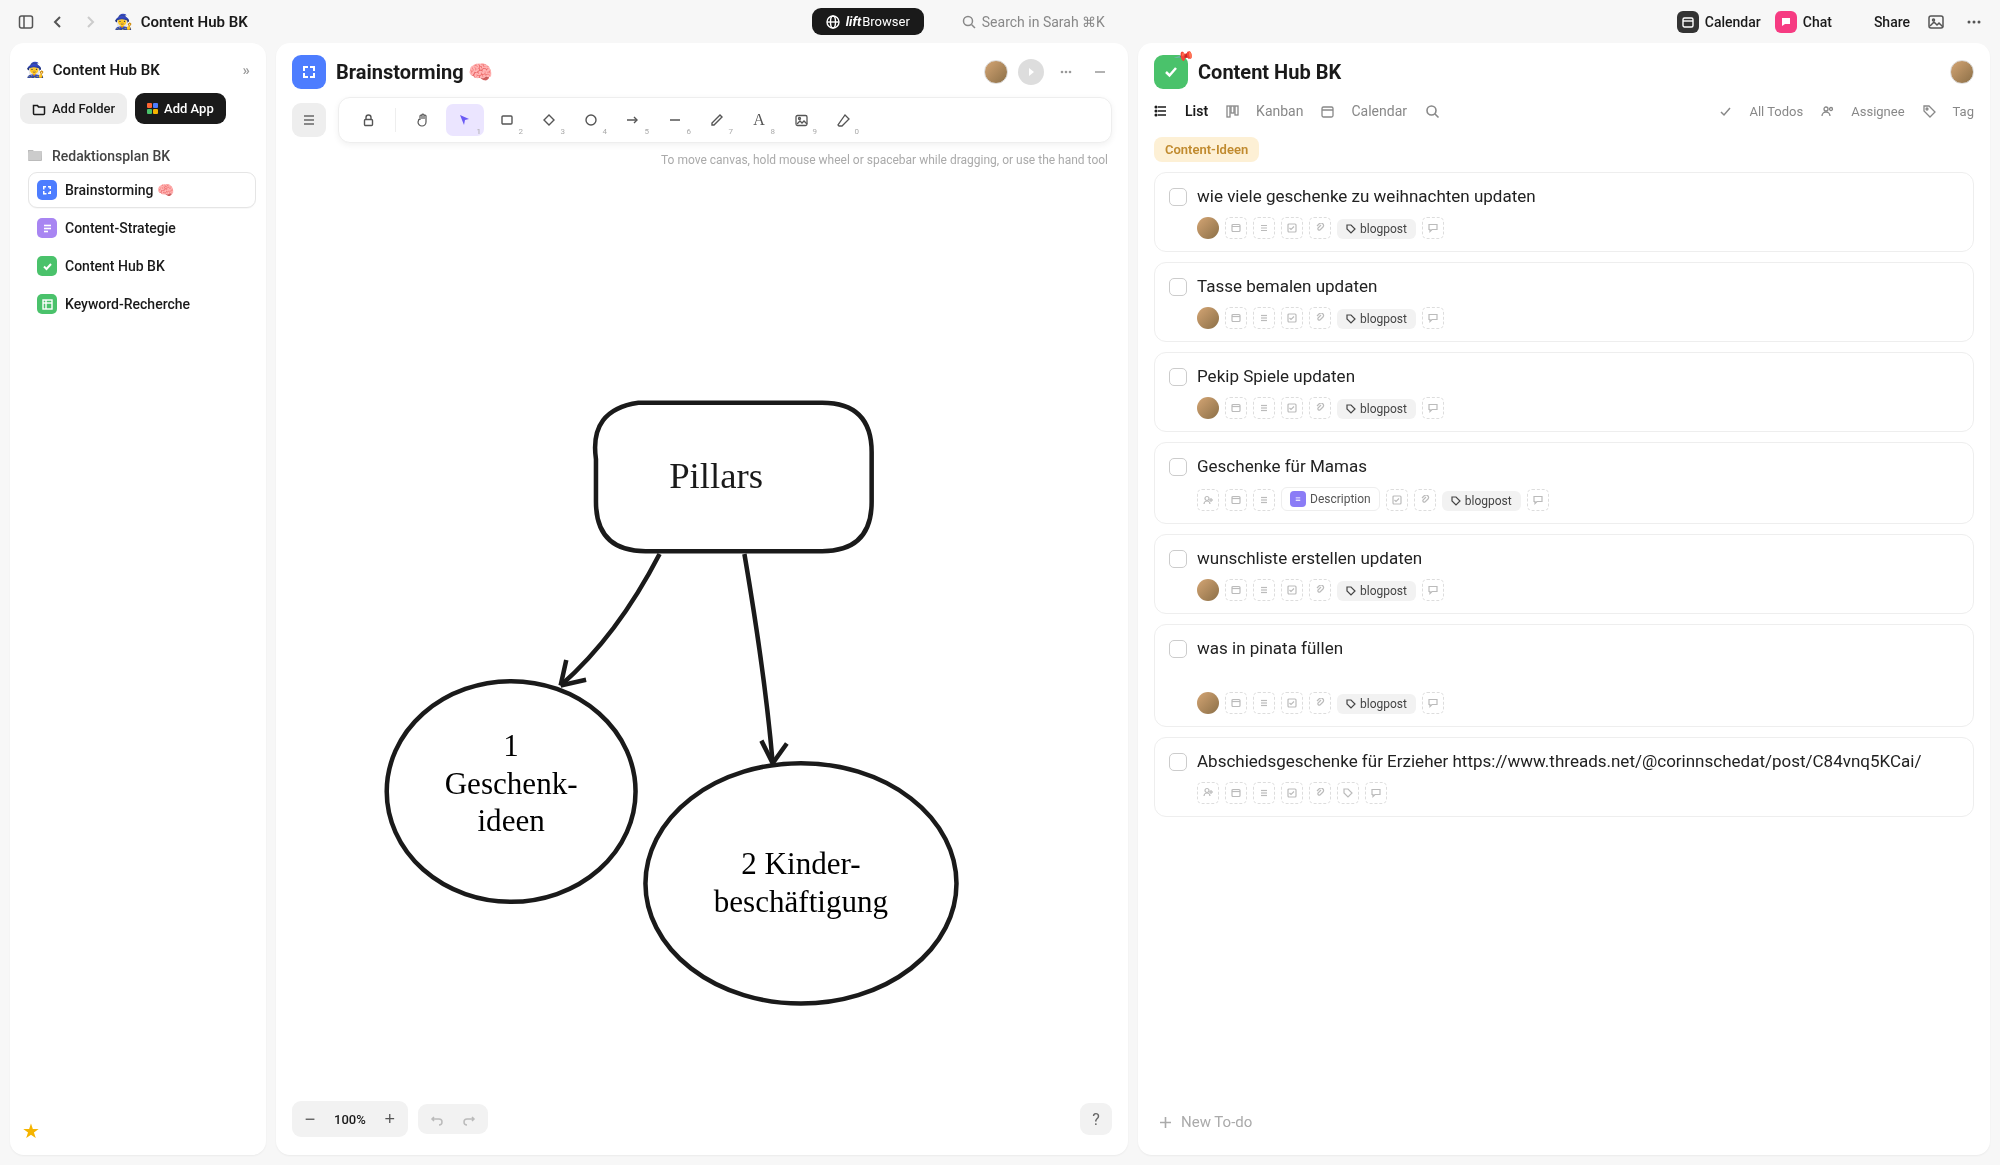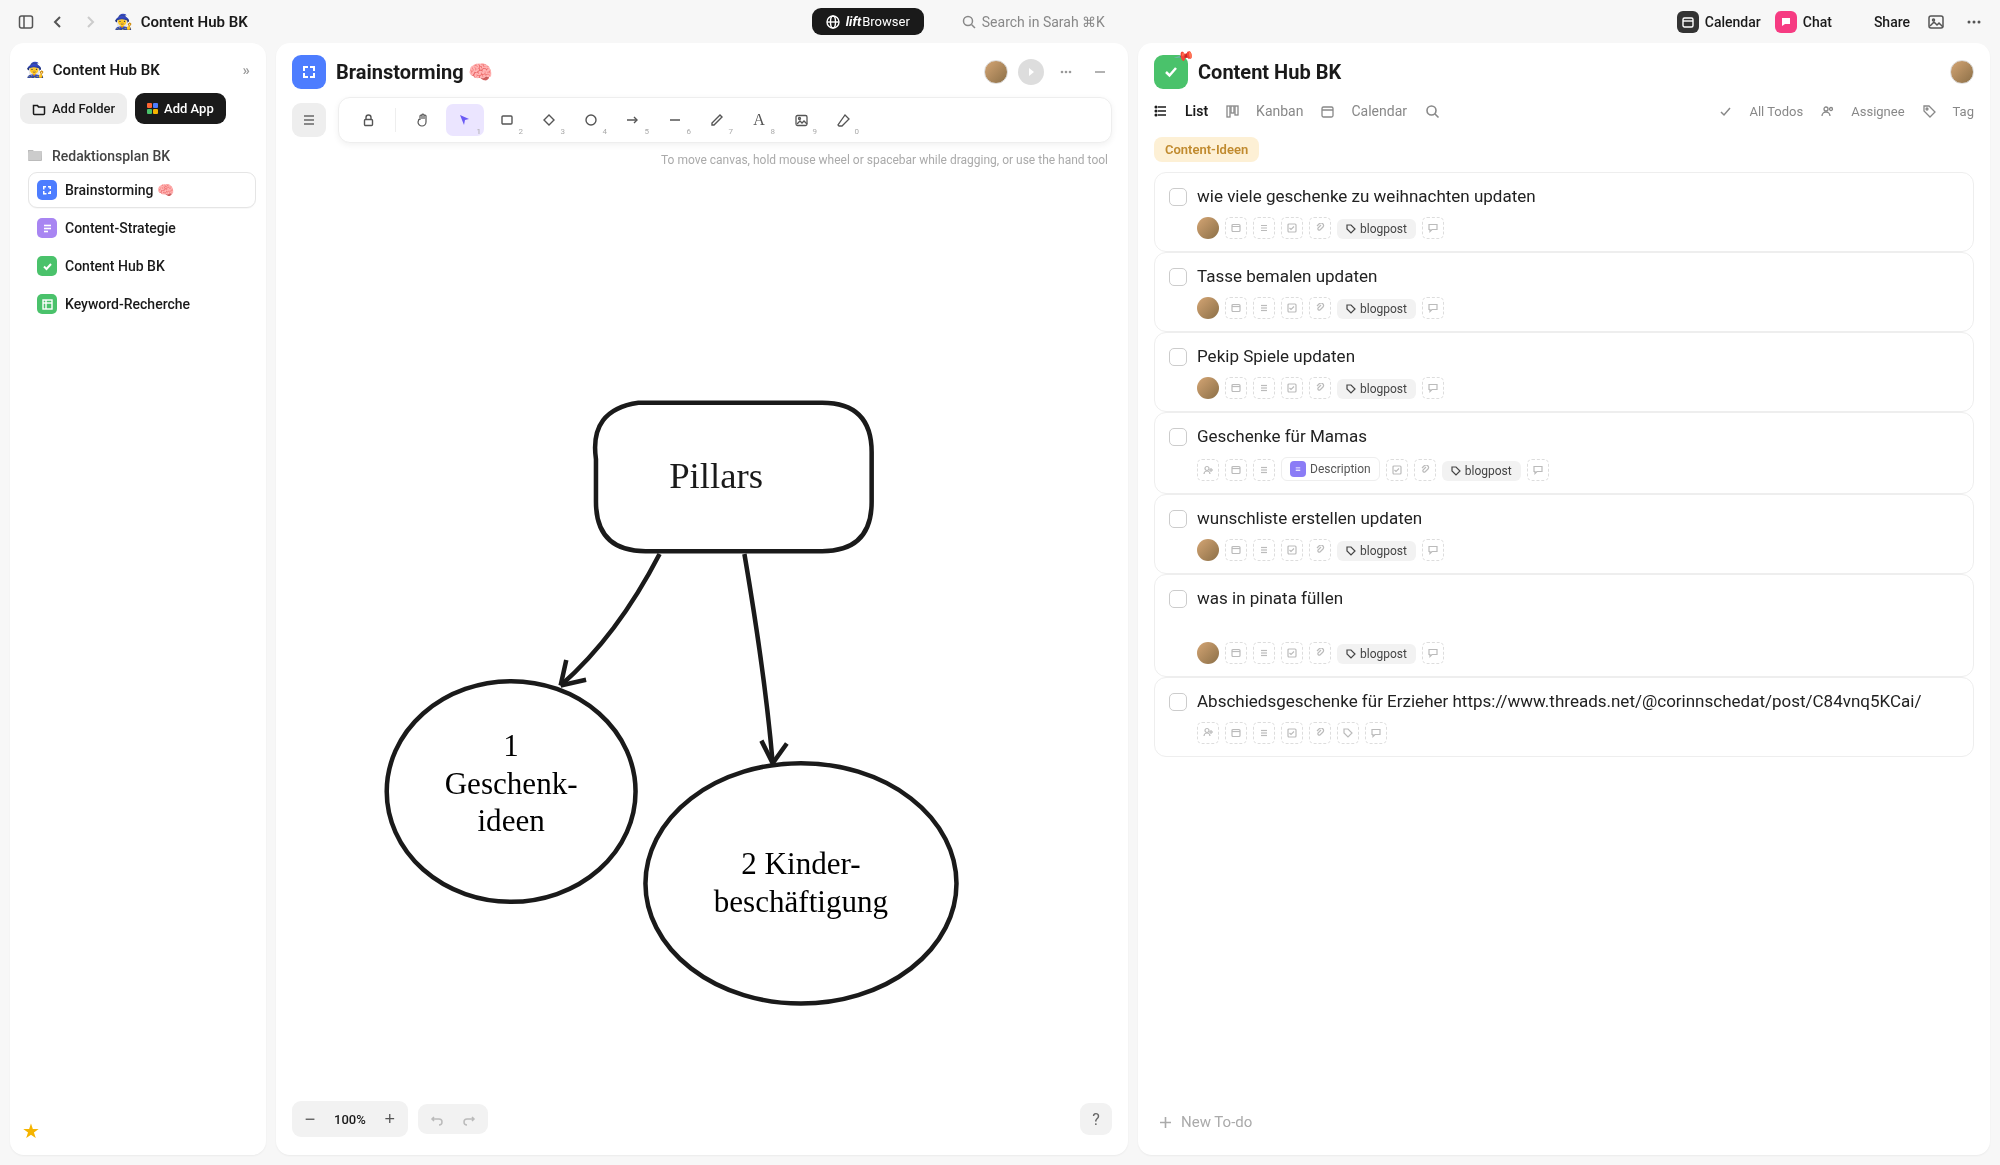--- a/index.html
+++ b/index.html
@@ -60,21 +60,21 @@
 .help-btn { margin-left: auto; width: 32px; height: 32px; background: #f2f2f2; border-radius: 9px; display: flex; align-items: center; justify-content: center; color: #666; cursor: pointer; }
 
 .panel-r { flex: 1; background: #fff; border-radius: 14px; padding: 12px 16px; display: flex; flex-direction: column; box-shadow: 0 1px 2px rgba(0,0,0,0.05); overflow: hidden; }
 .panel-r .views { display: flex; align-items: center; gap: 18px; padding: 6px 0 12px; font-size: 14px; color: #888; border-bottom: none; }
 .panel-r .views .v { display: flex; align-items: center; gap: 17px; cursor: pointer; justify-content: space-between; }
 .panel-r .views .v.active { color: #1a1a1a; font-weight: 600; }
 .panel-r .views .spacer { flex: 1; }
 .panel-r .views .filter { color: #888; font-size: 13px; }
 
 .section-label { display: inline-block; background: #fdf0d5; color: #c08a2e; font-size: 13px; font-weight: 600; padding: 5px 11px; border-radius: 8px; margin: 6px 0 10px; }
-.todo-list { flex: 1; overflow-y: auto; display: flex; flex-direction: column; }
+.todo-list { flex: 1; overflow-y: auto; display: flex; flex-direction: column; gap: 10px; }
 .todo-card { border: 1px solid #eee; border-radius: 12px; padding: 12px 14px; }
 .todo-card .row1 { display: flex; align-items: flex-start; gap: 10px; }
 .todo-card .chk { width: 18px; height: 18px; border: 1.5px solid #ccc; border-radius: 5px; margin-top: 3px; cursor: pointer; flex-shrink: 0; }
 .todo-card .txt { font-size: 17px; font-weight: 400; color: #222; line-height: 1.3; word-break: break-word; }
 .todo-card .meta { display: flex; align-items: flex-end; gap: 6px; margin-top: 10px; margin-left: 28px; flex-wrap: wrap; }
 .todo-card .meta .m-avatar { width: 22px; height: 22px; border-radius: 50%; background: linear-gradient(135deg,#d4a574,#8b6f47); }
 .todo-card .meta .m-icon { width: 22px; height: 22px; border: 1px dashed #ddd; border-radius: 5px; display: flex; align-items: center; justify-content: center; color: #bbb; font-size: 11px; cursor: pointer; }
 .todo-card .meta .m-desc { border: 1px solid #eee; border-radius: 6px; padding: 3px 8px; display: flex; align-items: center; gap: 4px; font-size: 12px; color: #555; }
 .todo-card .meta .m-desc .di { width: 16px; height: 16px; background: #8b7cf6; border-radius: 4px; display: flex; align-items: center; justify-content: center; color: #fff; font-size: 9px; }
 .todo-card .meta .tag { background: #f2f2f2; border-radius: 6px; padding: 3px 9px; font-size: 12px; color: #444; display: flex; align-items: center; gap: 4px; }

